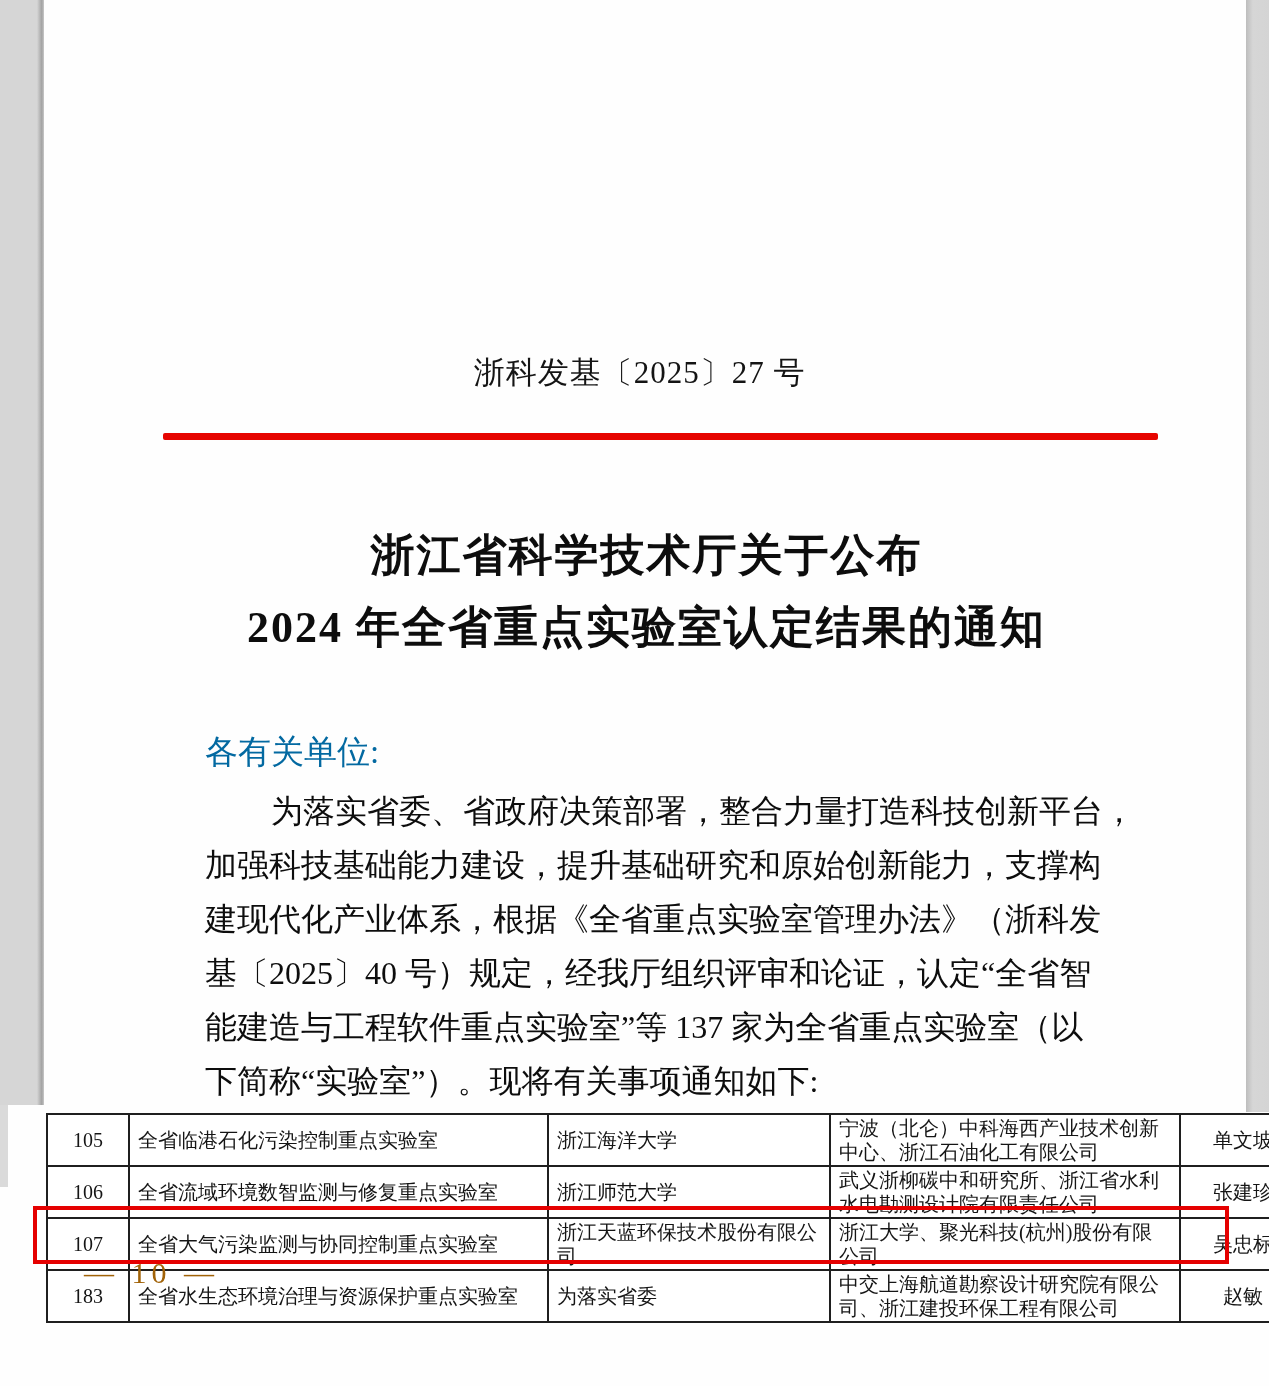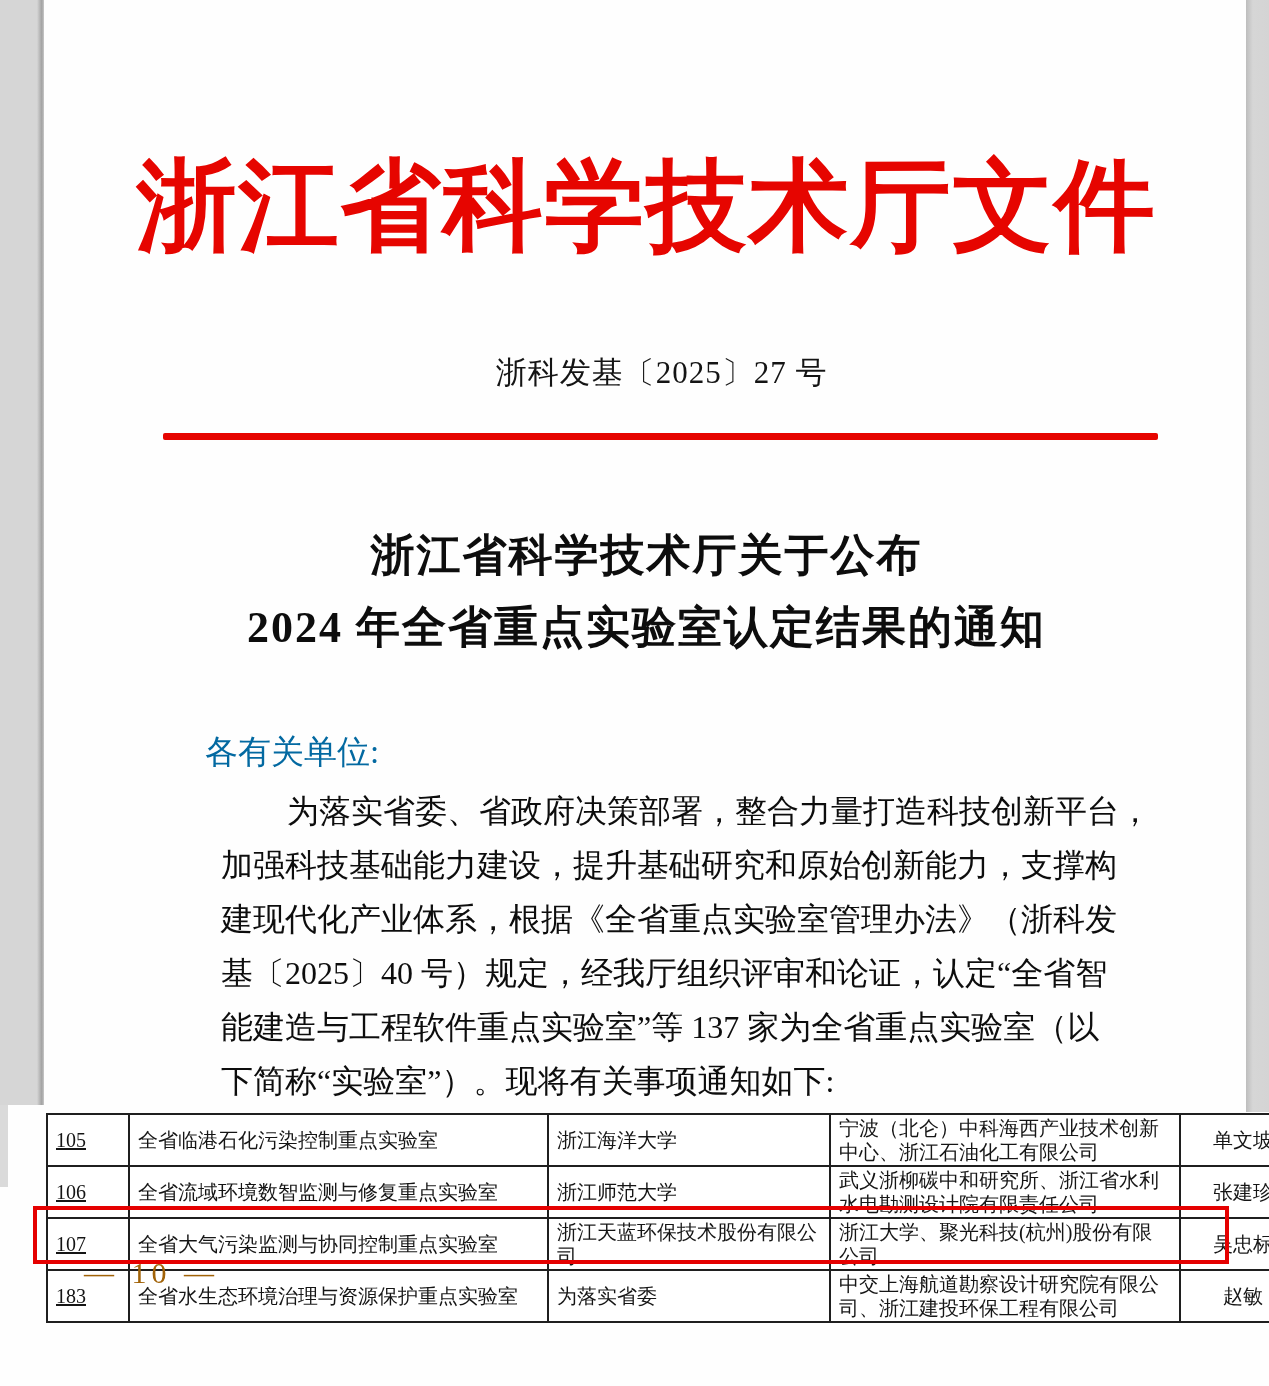--- a/index.html
+++ b/index.html
@@ -24,57 +24,57 @@
     position:absolute;left:0;top:1105px;width:8px;height:82px;
     background:#dadada;
   }
   
   .doc-header{
     position:absolute;left:45px;top:140px;width:1203px;
     text-align:center;font-size:100px;font-weight:bold;
     color:#e60500;letter-spacing:2px;white-space:nowrap;
   }
   .doc-number{
-    position:absolute;left:60px;top:352px;width:1203px;
+    position:absolute;left:38px;top:352px;width:1203px;
     text-align:center;font-size:31px;color:#141414;letter-spacing:1px;
   }
   .red-rule{
     position:absolute;left:163px;top:433px;width:995px;height:7px;
     background:#e60500;border-radius:2px;
   }
   .notice-title{
     position:absolute;left:45px;width:1203px;text-align:center;
     font-size:44px;font-weight:bold;color:#0d0d0d;white-space:nowrap;letter-spacing:2px;
   }
   .notice-title.l1{top:526px;}
   .notice-title.l2{top:598px;}
   .salutation{
     position:absolute;left:205px;top:730px;
     font-size:33px;color:#0369a1;white-space:nowrap;
   }
   .body-block{
-    position:absolute;left:221px;top:784px;width:910px;
+    position:absolute;left:205px;top:784px;width:910px;
   }
   .body-line{
     height:54px;line-height:54px;font-size:32px;color:#0d0d0d;white-space:nowrap;
   }
   .body-line.indent{padding-left:66px;}
   
   .lab-table{
     position:absolute;left:46px;top:1113px;
     border-collapse:collapse;table-layout:fixed;width:1169px;
     background:#ffffff;
   }
   .lab-table td{
     border:2px solid #1f1f1f;
     font-size:20px;line-height:24px;color:#151515;
     padding:1px 8px;vertical-align:middle;
     overflow:hidden;
   }
-  .lab-table .c-num{width:64px;text-decoration:underline;}
+  .lab-table .c-num{width:64px;text-align:center;}
   .lab-table .c-lab{width:401px;text-align:left;}
   .lab-table .c-org{width:264px;text-align:left;}
   .lab-table .c-partners{width:332px;text-align:left;}
   .lab-table .c-leader{width:108px;text-align:center;}
   .lab-table tr.r0{height:49px;}
   .lab-table tr.r1{height:48px;}
   .lab-table tr.r2{height:51px;}
   .lab-table tr.r3{height:47px;}
   .highlight-box{
     position:absolute;left:33px;top:1206px;width:1188px;height:50px;
@@ -87,21 +87,20 @@
 </style>
 </head>
 <body>
 
 <div class="canvas">
 
   <div class="edge-left"></div>
   <div class="edge-right"></div>
   <div class="edge-sliver"></div>
 
-  <div class="doc-header">浙江省科学技术厅文件</div>
 
   <div class="doc-number">浙科发基〔2025〕27 号</div>
 
   <div class="red-rule"></div>
 
   <div class="notice-title l1">浙江省科学技术厅关于公布</div>
   <div class="notice-title l2">2024 年全省重点实验室认定结果的通知</div>
 
   <div class="salutation">各有关单位:</div>
 

